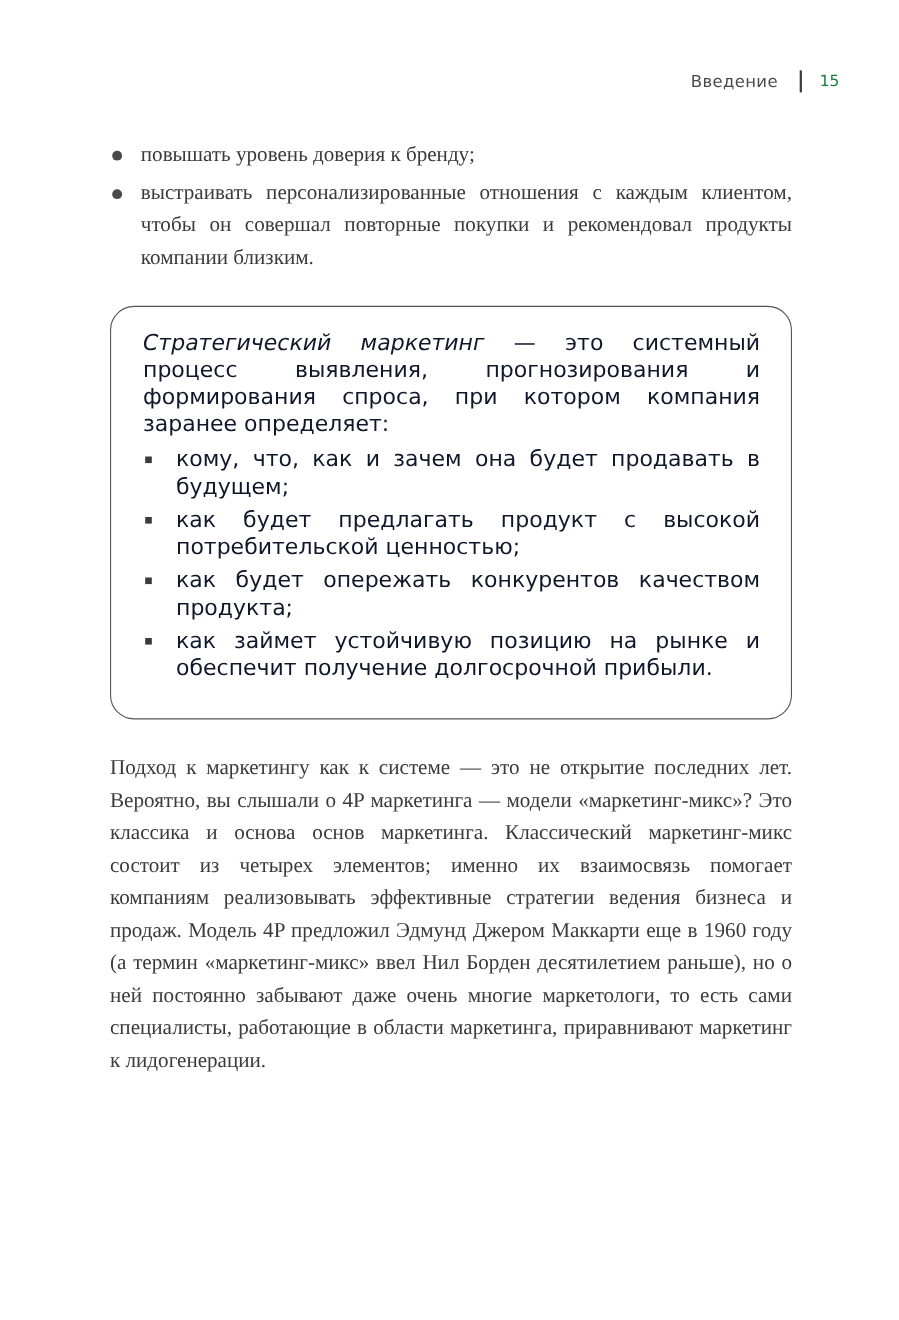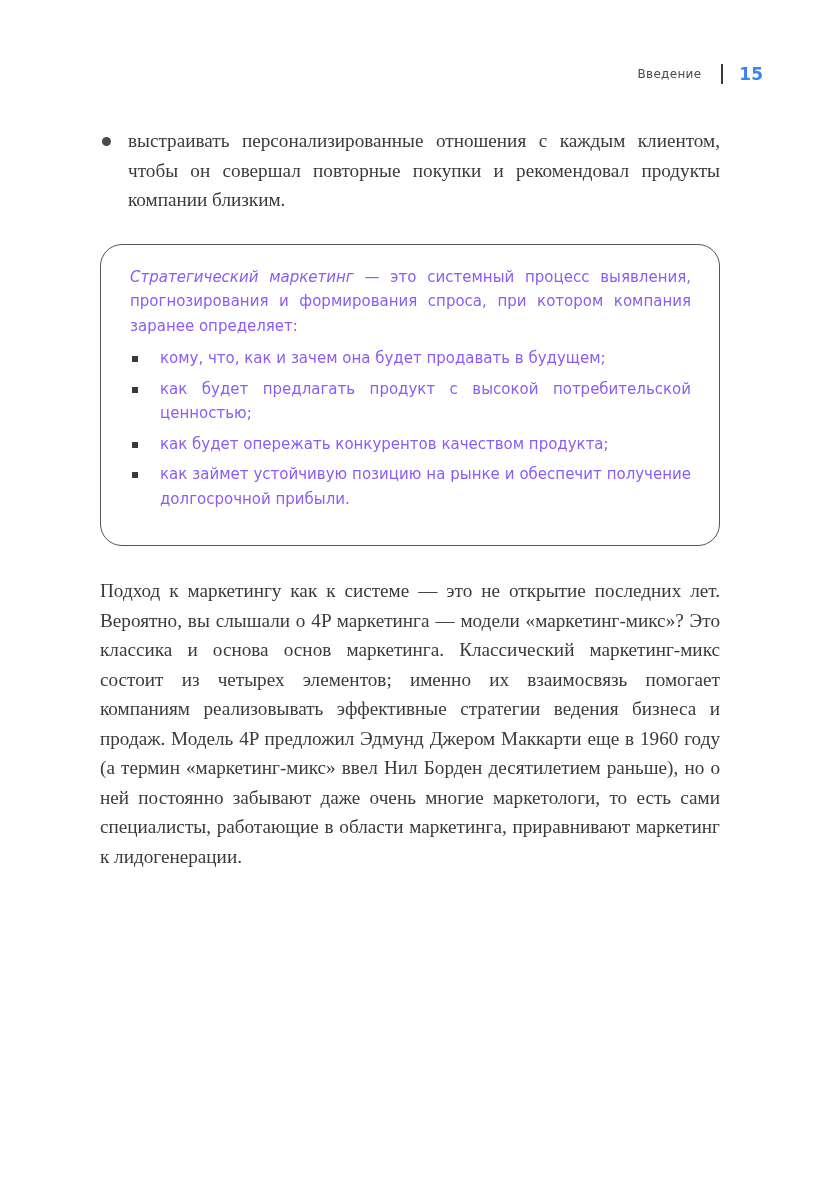--- a/index.html
+++ b/index.html
@@ -4,45 +4,45 @@
 <style>
   html, body { margin: 0; padding: 0; }
   body {
     width: 817px; height: 1200px; background: #ffffff; position: relative;
     overflow: hidden; color: #3a3a3a;
   }
   .header {
     position: absolute; top: 64px; right: 54px; display: flex; align-items: center;
     font-family: "DejaVu Sans", sans-serif; color: #4a4a4a;
   }
-  .header .section { font-size: 12px; letter-spacing: 0.3px; }
+  .header .section { font-size: 15px; letter-spacing: 0.3px; }
   .header .sep { width: 2px; height: 20px; background: #3a3a3a; margin: 0 16px 0 20px; }
-  .header .num { font-size: 17px; font-weight: bold; color: #3b82f6; }
+  .header .num { font-size: 14px; font-weight: normal; color: #15803d; }
 
   .content { position: absolute; left: 100px; width: 620px; top: 126px; }
   .serif {
     font-family: "Liberation Serif", serif; font-size: 19.2px; line-height: 29.5px;
     color: #3a3a3a; text-align: justify;
   }
   ul.bullets { list-style: none; margin: 0; padding: 0; }
   ul.bullets li { position: relative; padding-left: 28px; margin-bottom: 5px; }
   ul.bullets li::before {
     content: ""; position: absolute; left: 2px; top: 11px; width: 9px; height: 9px;
     border-radius: 50%; background: #4a4a4a;
   }
   p { margin: 0; }
   .para1 { margin-top: 12px; }
 
   .box {
     margin-top: 29px; border: 1.5px solid #555; border-radius: 22px;
     padding: 20px 28px 18px 29px; box-sizing: border-box; width: 620px;
   }
   .sans {
-    font-family: "DejaVu Sans", sans-serif; font-size: 15px; line-height: 24.5px;
-    color: #8b5cf6; text-align: justify;
+    font-family: "DejaVu Sans", sans-serif; font-size: 20px; line-height: 24.5px;
+    color: #0f172a; text-align: justify;
   }
   .box .term { font-style: italic; }
   ul.squares { list-style: none; margin: 8px 0 16px 0; padding: 0; }
   ul.squares li { position: relative; padding-left: 30px; margin-bottom: 6px; }
   ul.squares li::before {
     content: ""; position: absolute; left: 2px; top: 10px; width: 6px; height: 6px;
     background: #3a3a3a;
   }
   .para2 { margin-top: 30px; }
   .para3 { margin-top: 10px; }
@@ -51,20 +51,21 @@
 <body>
 
 <div class="header">
   <span class="section">Введение</span>
   <span class="sep"></span>
   <span class="num">15</span>
 </div>
 
 <div class="content">
   <ul class="bullets serif">
+    <li>повышать уровень доверия к бренду;</li>
     <li>выстраивать персонализированные отношения с каждым клиентом, чтобы он совершал повторные покупки и рекомендовал продукты компании близким.</li>
   </ul>
 
 
   <div class="box sans">
     <p><span class="term">Стратегический маркетинг</span><span> — это системный процесс выявления, прогнозирования и формирования спроса, при котором компания заранее определяет:</span></p>
     <ul class="squares">
       <li>кому, что, как и зачем она будет продавать в будущем;</li>
       <li>как будет предлагать продукт с высокой потребительской ценностью;</li>
       <li>как будет опережать конкурентов качеством продукта;</li>

